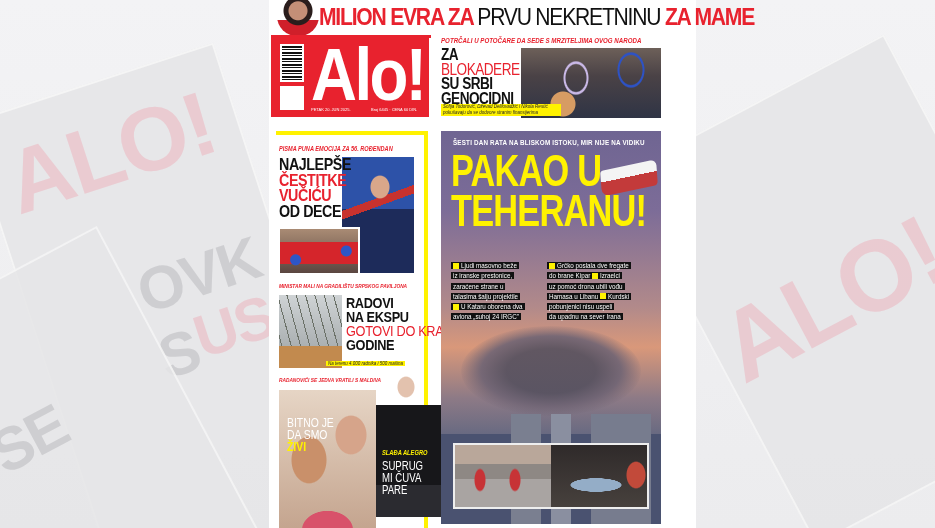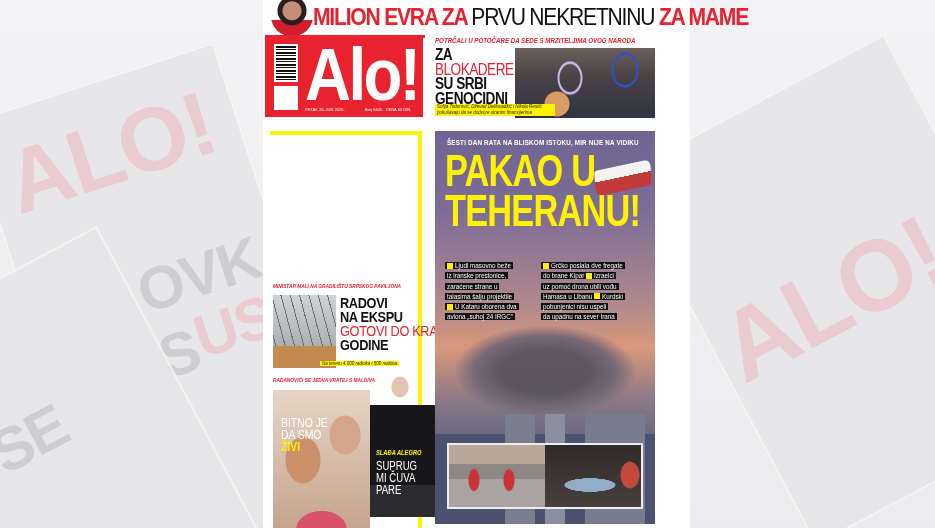--- a/index.html
+++ b/index.html
@@ -30,21 +30,21 @@
     letter-spacing: -2px;
   }
   .bg-paper .bgtitle.grey { color: #c9c9cc; }
   .bg-left { left: 40px; top: 70px; width: 260px; height: 520px; transform: rotate(-18deg); }
   .bg-left2 { left: -40px; top: 260px; width: 240px; height: 380px; transform: rotate(-28deg); }
   .bg-right { left: 700px; top: 80px; width: 300px; height: 420px; transform: rotate(-28deg); }
 
   
   .cover {
     position: absolute;
-    left: 263px; top: 0; width: 427px; height: 528px;
+    left: 269px; top: 0; width: 427px; height: 528px;
     background: #ffffff;
   }
 
   
   .top-banner {
     position: absolute; left: 0; top: 0; width: 427px; height: 36px;
   }
   .top-avatar {
     position: absolute; left: 8px; top: 0; width: 42px; height: 36px;
     border-radius: 0 0 20px 20px;
@@ -336,20 +336,31 @@
     <div class="teaser-headline">
       <span class="blk">ZA</span>
       <span class="red">BLOKADERE</span><br>
       <span class="blk">SU SRBI</span><br>
       <span class="blk">GENOCIDNI</span>
     </div>
     <div class="teaser-caption">Sofija Todorović, Dževad Delilovadžić i Nikola Restić pokušavaju da se dodvore stranim finansijerima</div>
   </div>
 
   <div class="left-col">
+    <div class="story s1">
+      <div class="kicker">PISMA PUNA EMOCIJA ZA 56. ROĐENDAN</div>
+      <div class="s1-photo"></div>
+      <div class="s1-headline">
+        <span class="blk">NAJLEPŠE</span>
+        <span class="red">ČESTITKE</span>
+        <span class="red">VUČIĆU</span>
+        <span class="blk">OD DECE</span>
+      </div>
+      <div class="s1-inset"></div>
+    </div>
 
     <div class="story s2">
       <div class="kicker">MINISTAR MALI NA GRADILIŠTU SRPSKOG PAVILJONA</div>
       <div class="s2-photo"></div>
       <div class="s2-headline">
         <span class="blk">RADOVI</span>
         <span class="blk">NA EKSPU</span>
         <span class="red">GOTOVI DO KRAJA</span>
         <span class="blk">GODINE</span>
       </div>

